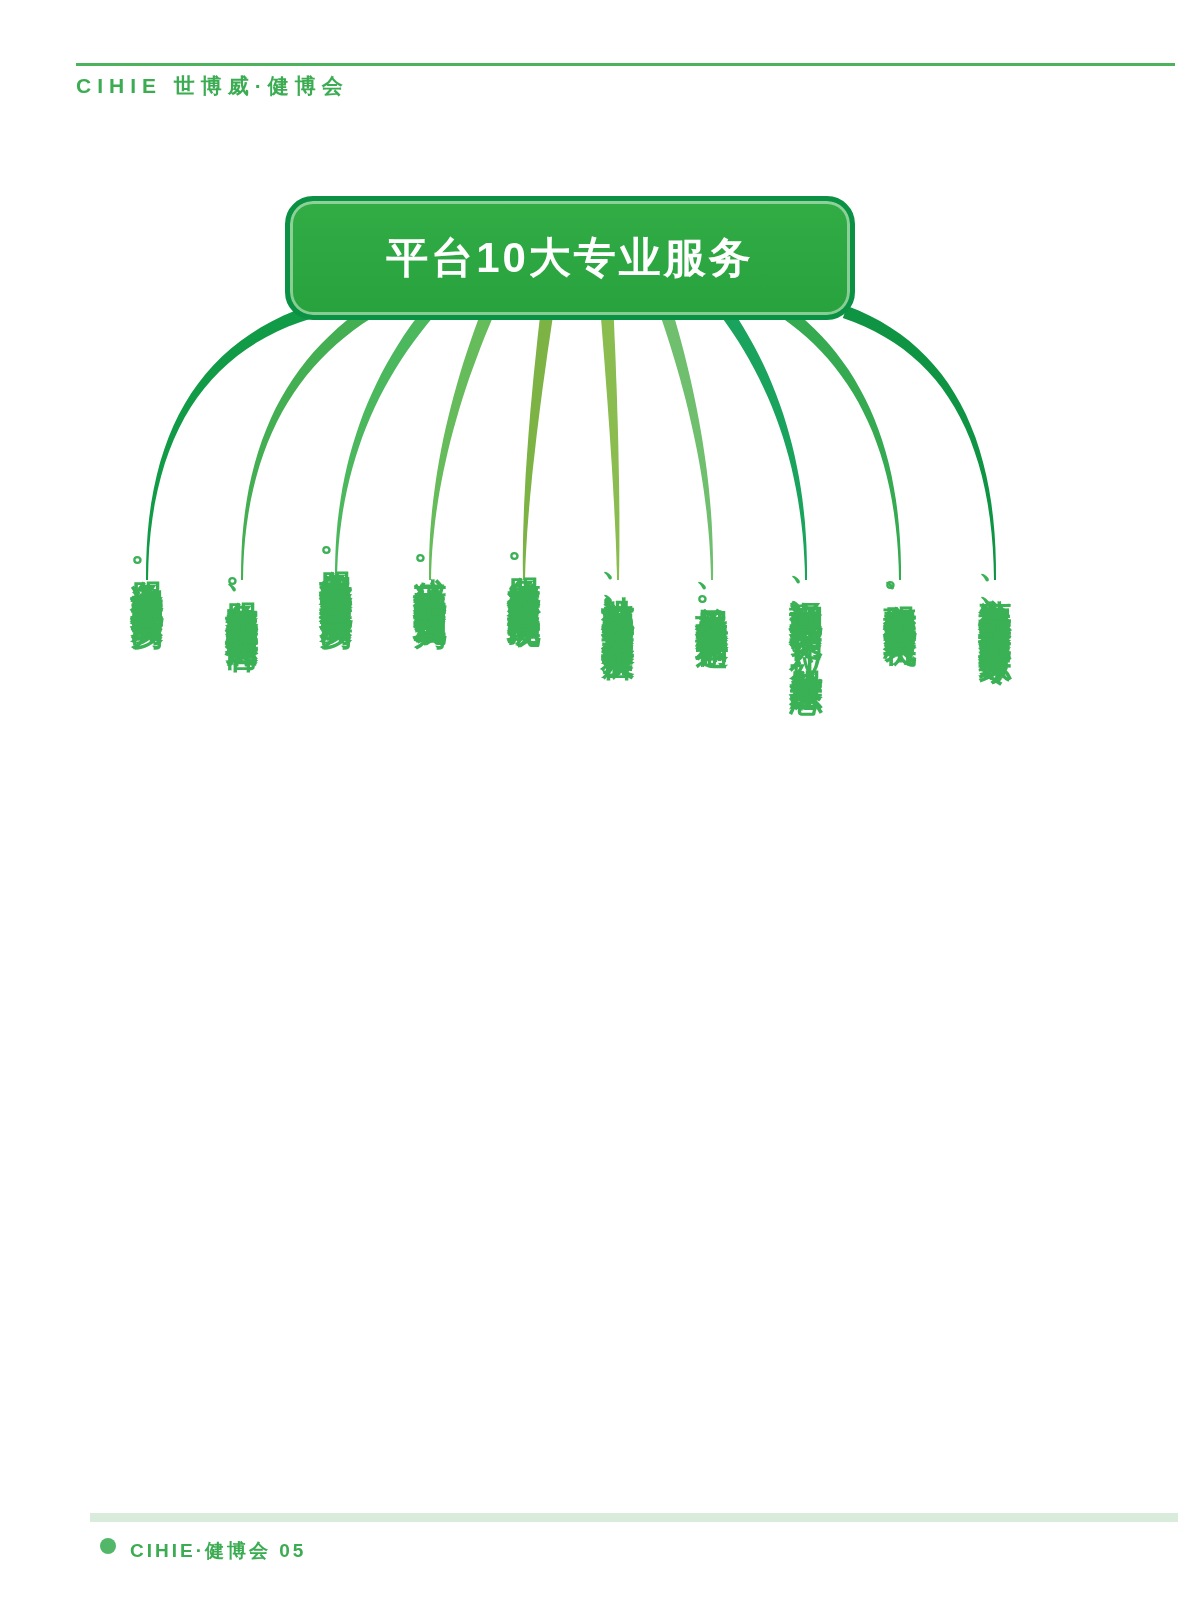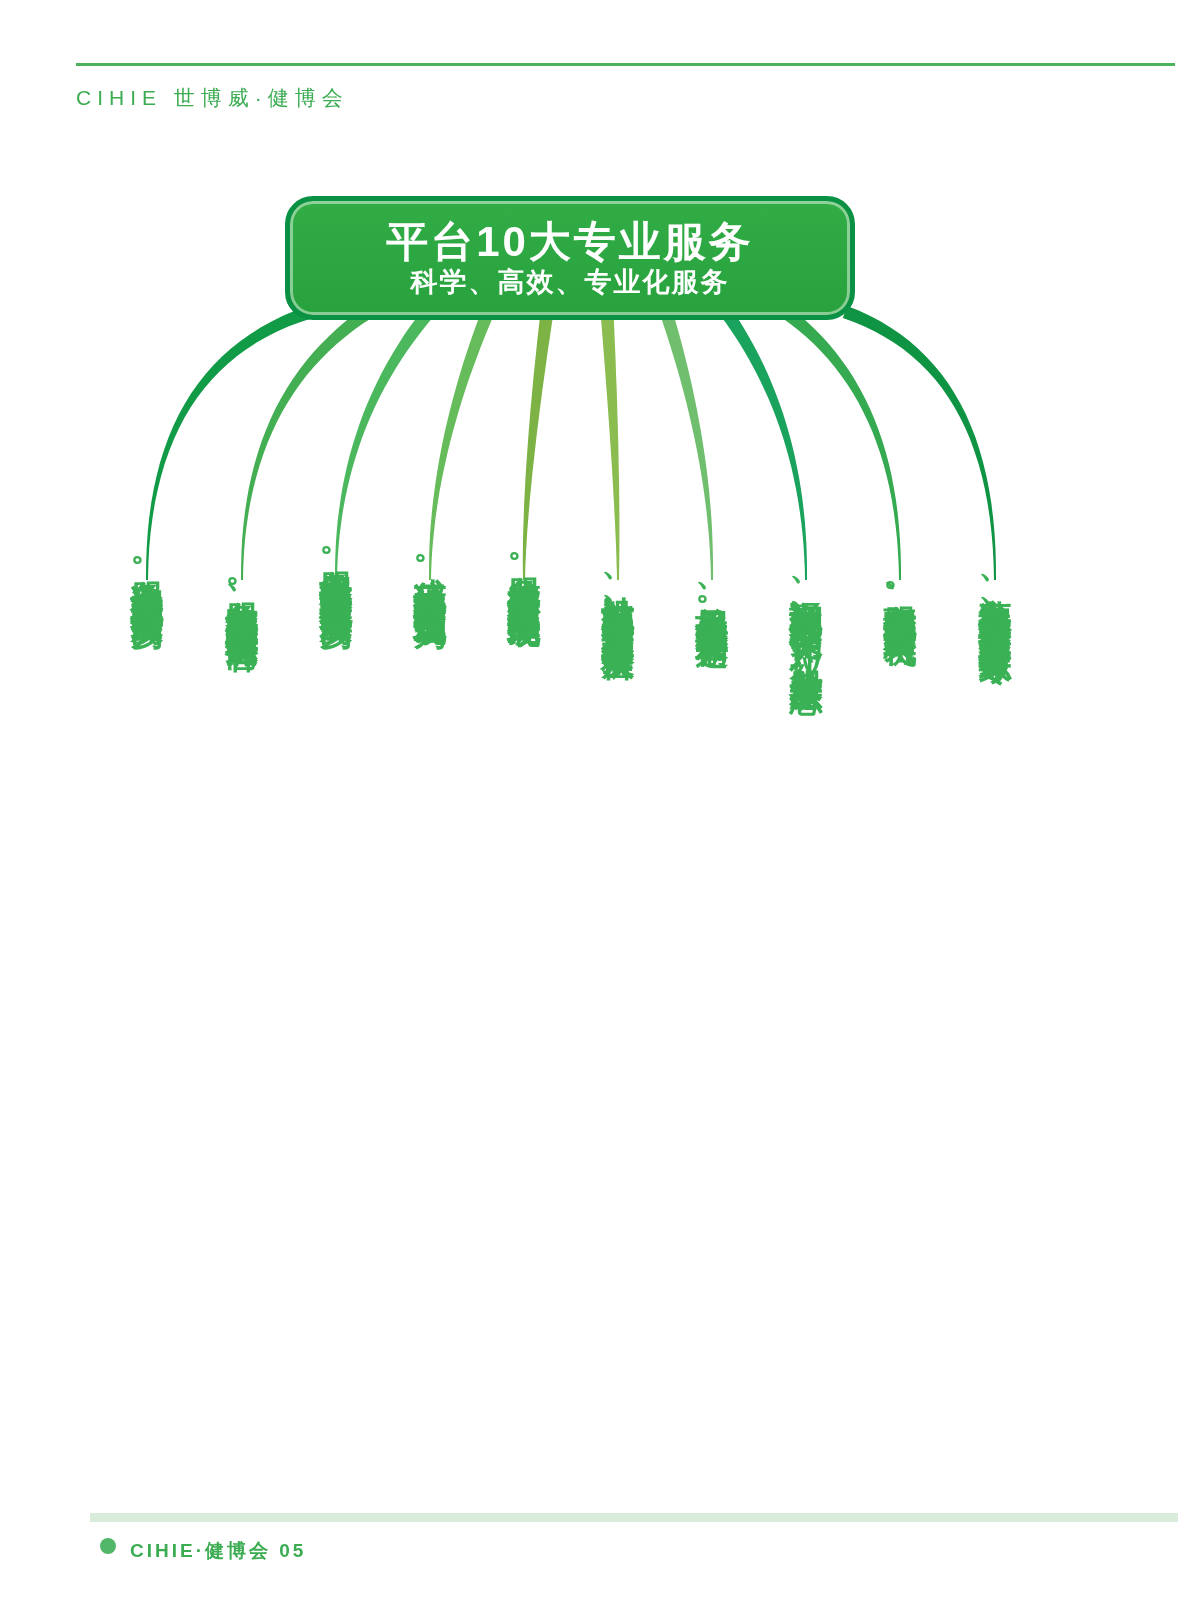--- a/index.html
+++ b/index.html
@@ -9,22 +9,22 @@
     background:#ffffff;
     overflow:hidden;
     font-family:"Liberation Sans","DejaVu Sans",sans-serif;
   }
   
   .top-rule{
     position:absolute;left:76px;right:3px;top:63px;height:3px;
     background:#4db25c;
   }
   .brand{
-    position:absolute;left:76px;top:84px;
-    font-size:21px;font-weight:400;letter-spacing:6px;
+    position:absolute;left:76px;top:72px;
+    font-size:21px;font-weight:700;letter-spacing:6px;
     color:#3cac53;white-space:nowrap;
   }
   
   .ribs{
     position:absolute;left:0;top:0;width:1178px;height:1600px;
     pointer-events:none;
   }
   
   .banner{
     position:absolute;left:285px;top:196px;width:570px;height:124px;
@@ -88,21 +88,20 @@
       <path d="M540.6,311.1 L539.1,324.4 L537.6,337.4 L536.3,350.2 L535.0,362.7 L533.7,375.0 L532.6,387.1 L531.5,399.0 L530.4,410.6 L529.5,422.0 L528.6,433.1 L527.8,444.1 L527.0,454.7 L526.3,465.2 L525.6,475.4 L525.1,485.4 L524.6,495.2 L524.1,504.7 L523.8,514.0 L523.5,523.1 L523.2,531.9 L523.0,540.5 L522.9,548.9 L522.8,557.0 L522.8,564.9 L522.9,572.6 L523.0,580.0 L525.0,580.0 L525.2,572.6 L525.4,564.9 L525.8,557.1 L526.2,549.0 L526.7,540.7 L527.2,532.1 L527.9,523.3 L528.6,514.3 L529.4,505.1 L530.2,495.6 L531.2,485.9 L532.1,476.0 L533.2,465.8 L534.4,455.4 L535.6,444.8 L536.8,433.9 L538.2,422.9 L539.6,411.6 L541.1,400.0 L542.6,388.3 L544.3,376.3 L546.0,364.0 L547.7,351.6 L549.6,338.9 L551.5,326.0 L553.4,312.9Z" fill="#7cb344"></path>
       <path d="M600.5,312.4 L601.6,325.6 L602.6,338.5 L603.6,351.2 L604.6,363.7 L605.5,376.0 L606.4,388.0 L607.3,399.8 L608.1,411.3 L608.9,422.6 L609.7,433.7 L610.4,444.6 L611.1,455.2 L611.8,465.6 L612.4,475.8 L613.0,485.8 L613.5,495.5 L614.1,505.0 L614.5,514.2 L615.0,523.2 L615.4,532.0 L615.8,540.6 L616.1,548.9 L616.4,557.1 L616.6,564.9 L616.9,572.6 L617.0,580.0 L619.0,580.0 L619.1,572.6 L619.2,564.9 L619.3,557.0 L619.4,548.9 L619.4,540.5 L619.4,532.0 L619.4,523.1 L619.4,514.1 L619.3,504.8 L619.2,495.3 L619.1,485.5 L618.9,475.6 L618.7,465.4 L618.5,454.9 L618.3,444.2 L618.0,433.3 L617.7,422.2 L617.3,410.8 L617.0,399.2 L616.6,387.4 L616.1,375.4 L615.7,363.1 L615.2,350.5 L614.6,337.8 L614.1,324.8 L613.5,311.6Z" fill="#8abc4f"></path>
       <path d="M659.8,314.0 L663.5,324.8 L667.0,335.6 L670.5,346.4 L673.7,357.1 L676.9,367.7 L679.9,378.3 L682.7,388.8 L685.5,399.3 L688.1,409.8 L690.5,420.2 L692.8,430.5 L695.0,440.8 L697.1,451.1 L699.0,461.3 L700.8,471.5 L702.4,481.6 L703.9,491.6 L705.2,501.6 L706.5,511.6 L707.5,521.5 L708.5,531.4 L709.3,541.2 L709.9,551.0 L710.4,560.7 L710.8,570.4 L711.0,580.0 L713.0,580.0 L713.1,570.3 L713.0,560.6 L712.8,550.9 L712.5,541.0 L712.1,531.1 L711.6,521.2 L710.9,511.2 L710.0,501.1 L709.1,491.0 L708.0,480.8 L706.8,470.6 L705.4,460.3 L703.9,449.9 L702.3,439.5 L700.5,429.0 L698.6,418.5 L696.6,407.9 L694.4,397.3 L692.1,386.6 L689.7,375.8 L687.1,365.0 L684.4,354.1 L681.6,343.2 L678.6,332.2 L675.4,321.1 L672.2,310.0Z" fill="#6fbf6f"></path>
       <path d="M720.7,315.8 L726.8,324.2 L732.8,332.9 L738.4,341.6 L743.9,350.5 L749.1,359.5 L754.1,368.7 L758.9,377.9 L763.4,387.4 L767.8,396.9 L771.8,406.6 L775.7,416.4 L779.3,426.4 L782.7,436.5 L785.8,446.7 L788.7,457.1 L791.4,467.6 L793.8,478.2 L796.0,489.0 L798.0,499.9 L799.7,511.0 L801.2,522.1 L802.5,533.4 L803.5,544.9 L804.2,556.5 L804.8,568.2 L805.0,580.0 L807.0,580.0 L807.0,568.1 L806.8,556.4 L806.4,544.7 L805.7,533.2 L804.9,521.7 L803.7,510.4 L802.4,499.3 L800.8,488.2 L799.0,477.2 L796.9,466.4 L794.6,455.6 L792.1,445.0 L789.3,434.5 L786.3,424.1 L783.1,413.8 L779.6,403.7 L775.8,393.6 L771.9,383.7 L767.7,373.8 L763.2,364.1 L758.5,354.5 L753.5,345.0 L748.3,335.7 L742.9,326.4 L737.2,317.3 L731.3,308.2Z" fill="#1aa35c"></path>
       <path d="M781.2,317.3 L789.8,323.5 L798.1,329.9 L806.1,336.7 L813.7,343.8 L821.0,351.3 L828.1,359.0 L834.7,367.0 L841.1,375.4 L847.1,384.0 L852.9,393.0 L858.3,402.3 L863.3,411.9 L868.1,421.9 L872.5,432.1 L876.5,442.7 L880.3,453.6 L883.7,464.8 L886.8,476.4 L889.5,488.2 L891.9,500.4 L893.9,512.9 L895.6,525.7 L897.0,538.8 L898.0,552.2 L898.7,565.9 L899.0,580.0 L901.0,580.0 L901.0,565.9 L900.6,552.1 L899.9,538.6 L898.9,525.3 L897.6,512.4 L895.9,499.7 L893.8,487.4 L891.5,475.3 L888.8,463.5 L885.7,452.0 L882.3,440.7 L878.5,429.8 L874.4,419.1 L870.0,408.8 L865.2,398.7 L860.0,388.9 L854.5,379.3 L848.7,370.1 L842.4,361.2 L835.9,352.5 L828.9,344.1 L821.6,336.1 L813.9,328.3 L805.9,320.8 L797.5,313.6 L788.8,306.7Z" fill="#35aa50"></path>
       <path d="M842.8,318.1 L853.9,322.1 L864.6,326.6 L874.9,331.5 L884.7,336.9 L894.1,342.7 L903.1,349.1 L911.7,355.9 L919.9,363.2 L927.6,371.0 L935.0,379.3 L941.9,388.1 L948.4,397.4 L954.5,407.2 L960.1,417.5 L965.4,428.3 L970.2,439.6 L974.5,451.4 L978.5,463.7 L982.0,476.5 L985.0,489.8 L987.6,503.6 L989.8,517.9 L991.5,532.7 L992.8,548.0 L993.6,563.7 L994.0,580.0 L996.0,580.0 L995.9,563.7 L995.4,547.8 L994.5,532.4 L993.1,517.5 L991.3,503.0 L989.0,489.0 L986.3,475.5 L983.1,462.4 L979.5,449.8 L975.5,437.6 L970.9,425.9 L966.0,414.6 L960.5,403.8 L954.6,393.5 L948.3,383.6 L941.4,374.1 L934.1,365.2 L926.3,356.7 L918.1,348.7 L909.4,341.1 L900.2,334.0 L890.5,327.4 L880.4,321.3 L869.8,315.7 L858.7,310.5 L847.2,305.9Z" fill="#0f9443"></path>
     </svg>
 
   <div class="banner">
     <div class="banner-title">平台10大专业服务</div>
-    <div class="banner-subtitle">科学、高效、专业化服务</div>
   </div>
 
   <div class="svc" style="left:130px">为参展商提供贸易买家配对和对接咨询服务。</div>
   <div class="svc" style="left:225px">为专业买家、客商提供供需信息发布和项目推介路演服务。</div>
   <div class="svc" style="left:319px">为参展商提供超值的配套广告宣传和媒体采访播报服务。</div>
   <div class="svc" style="left:413px">为现场达成贸易合作的客户提供签约见证仪式。</div>
   <div class="svc" style="left:507px">现场提供网红品牌代言或带货促销资源对接服务。</div>
   <div class="svc" style="left:601px">提供专业的品牌包装设计、布展策划、展台设计搭建服务。</div>
   <div class="svc" style="left:695px">提供展品报关、运输和展具租赁服务。</div>
   <div class="svc" style="left:789px">提供专业的现场翻译、促销员、礼仪、志愿者对接服务。</div>

